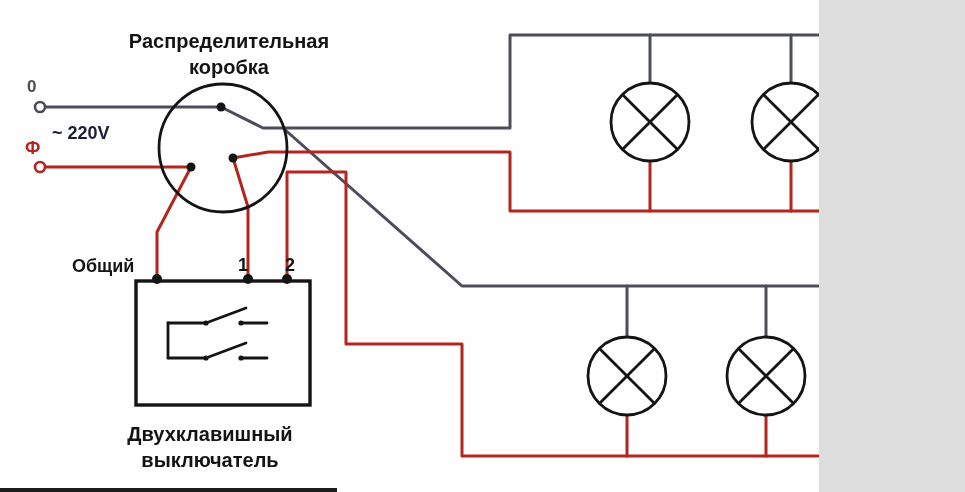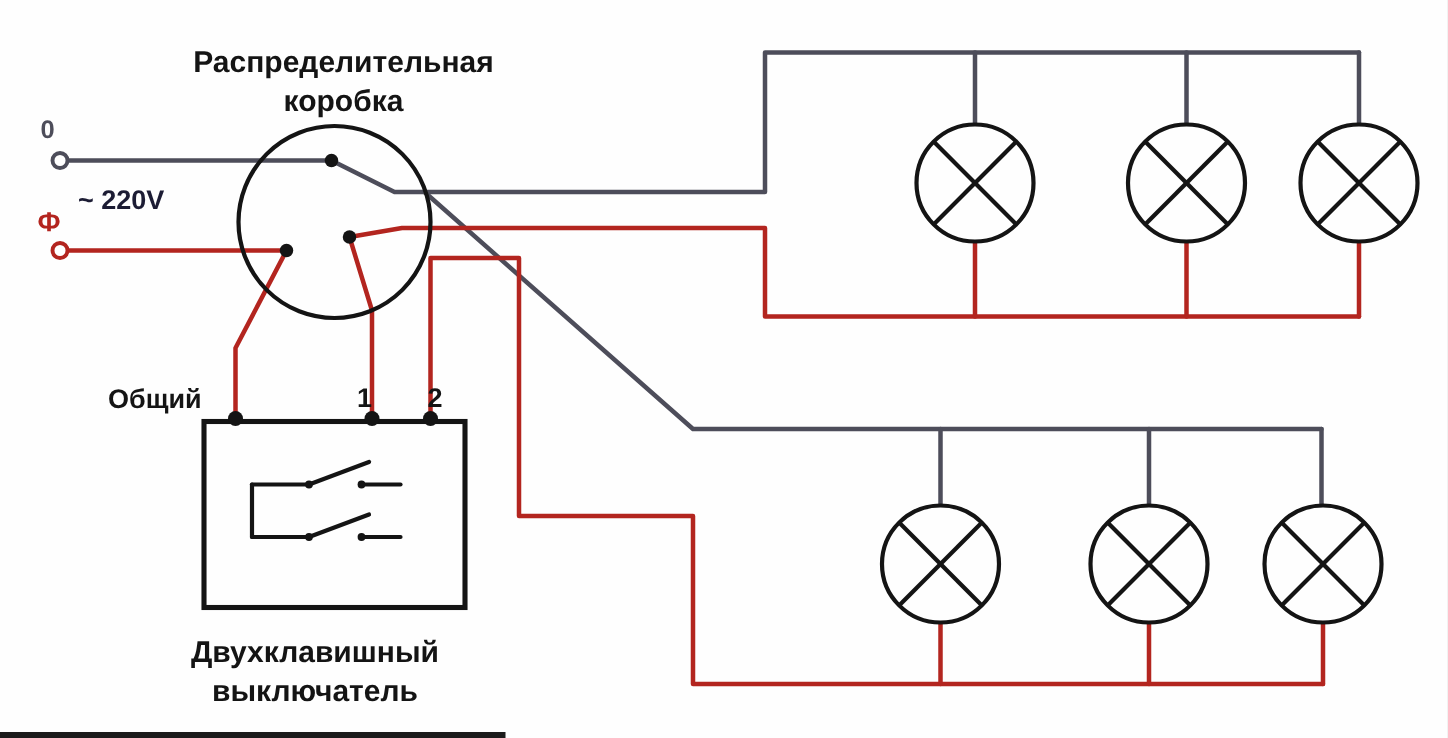--- a/index.html
+++ b/index.html
@@ -7,21 +7,21 @@
     --phase-wire:#b3251f;
     --symbol-stroke:#141414;
     --label-text:#141414;
     --voltage-text:#1c1c34;
     --background:#fefefe;
   }
   html,body{margin:0;padding:0;}
   body{background:#ddd;font-family:"Liberation Sans",sans-serif;}
   .stage{
     position:relative;
-    width:965px;height:492px;
+    width:819px;height:492px;
     background:var(--background);
     overflow:hidden;
   }
   svg{display:block;}
   .wire-n{fill:none;stroke:var(--neutral-wire);stroke-width:3;stroke-linecap:round;stroke-linejoin:round;}
   .wire-p{fill:none;stroke:var(--phase-wire);stroke-width:3;stroke-linecap:round;stroke-linejoin:round;}
   .sym{fill:none;stroke:var(--symbol-stroke);stroke-width:2.8;stroke-linecap:round;stroke-linejoin:round;}
   .sym-thick{fill:#fefefe;stroke:var(--symbol-stroke);stroke-width:3.4;}
   .dot{fill:var(--symbol-stroke);stroke:none;}
   .term-n{fill:#fff;stroke:var(--neutral-wire);stroke-width:2.6;}

